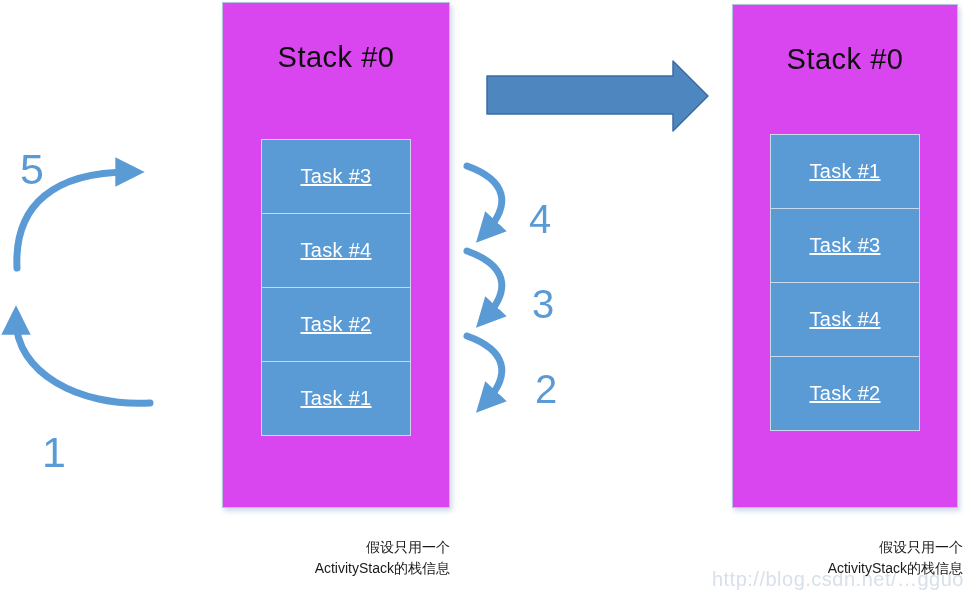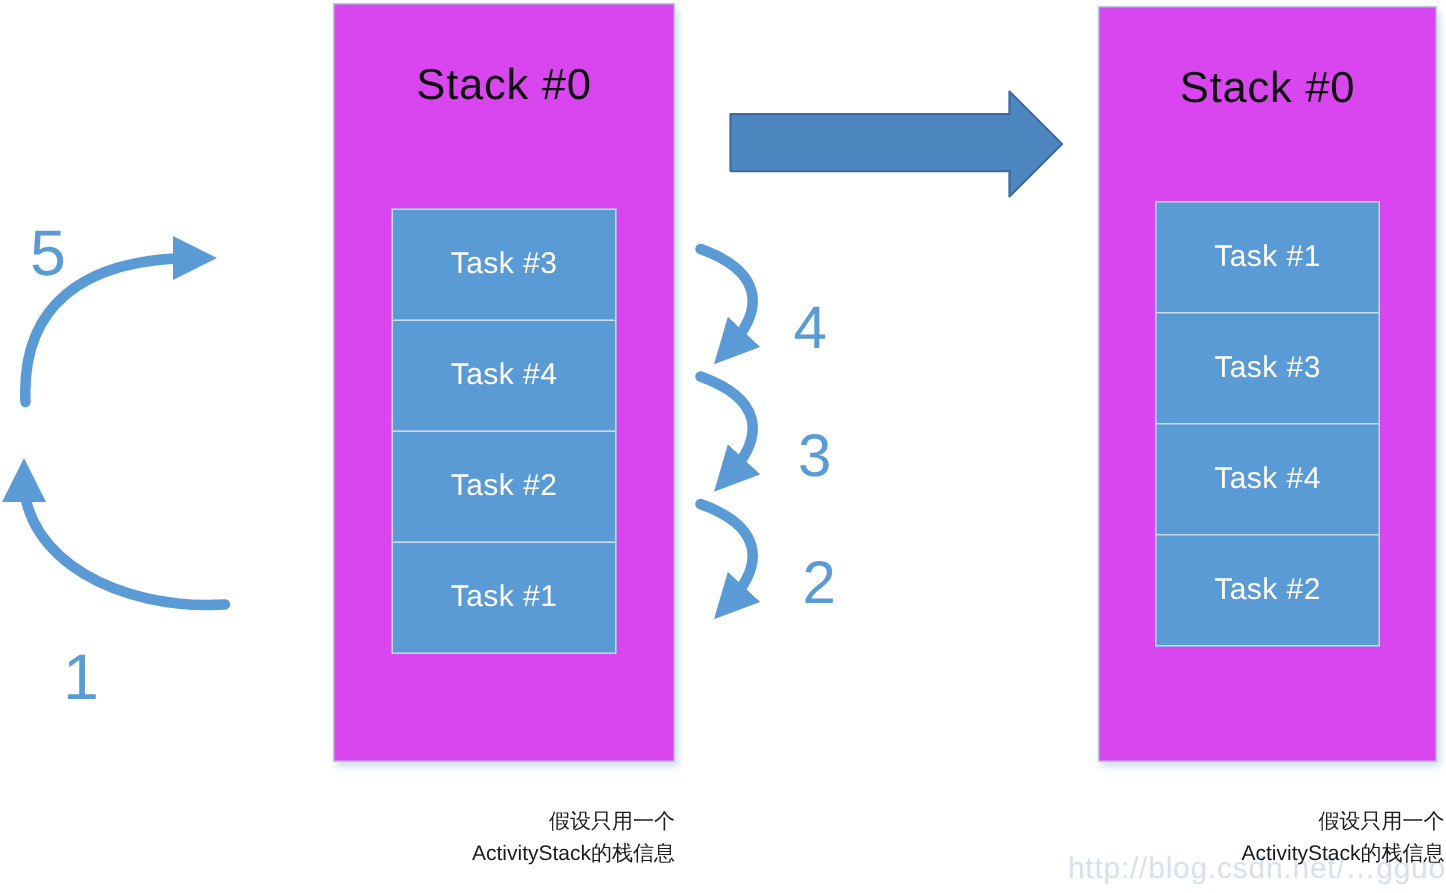--- a/index.html
+++ b/index.html
@@ -25,21 +25,21 @@
   }
   .tasks {
     position:absolute; width:150px;
   }
   .stack-box.left  .tasks { left:38px; top:136px; }
   .stack-box.right .tasks { left:37px; top:129px; }
   .task {
     height:75px; margin-top:-1px;
     background:#5b9bd5; border:1px solid #c9d9ec;
     display:flex; align-items:center; justify-content:center;
-    color:#ffffff; font-size:20px; letter-spacing:0.3px;
+    color:#ffffff; font-size:20px; letter-spacing:0.3px;text-decoration:underline;
   }
   .task:first-child { margin-top:0; }
   .step-num {
     position:absolute; z-index:2; color:#5b9bd5;
     font-size:40px; line-height:1;
   }
   .num-5 { left:20px;  top:148px; font-size:43px; }
   .num-1 { left:42px;  top:431px; font-size:43px; }
   .num-4 { left:529px; top:199px; }
   .num-3 { left:532px; top:284px; }

